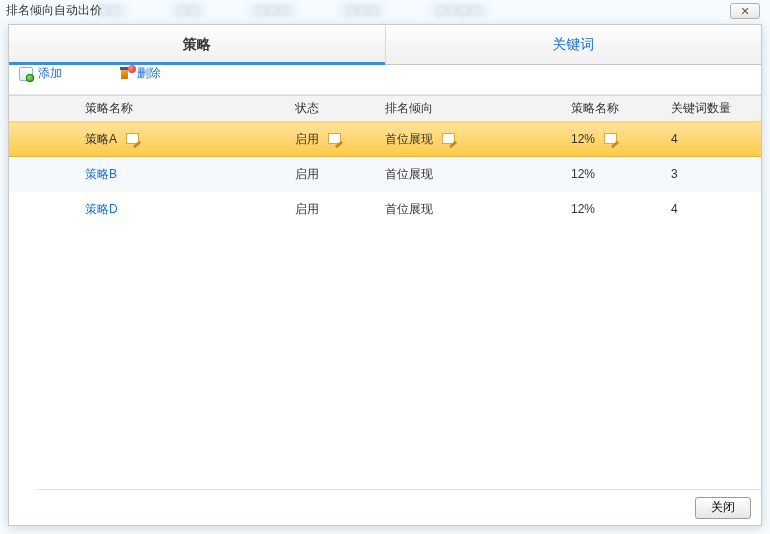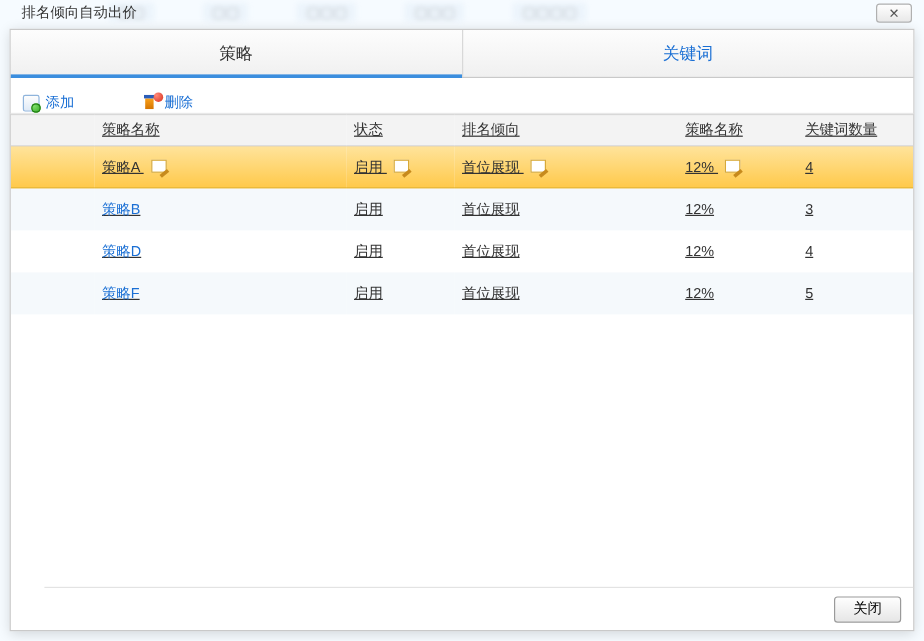--- a/index.html
+++ b/index.html
@@ -25,21 +25,21 @@
     padding-left: 90px;
     filter: blur(2px);
     opacity: .5;
     color: #666;
     z-index: 0;
   }
   .bg-hints span { background: rgba(200,220,240,.4); padding: 1px 8px; border-radius: 3px; }
 
   .titlebar {
     position: absolute;
-    top: 0; left: 12px;
+    top: 0; left: 0;
     height: 20px;
     display: flex;
     align-items: center;
     padding: 0 6px;
     font-size: 12px;
     color: #333;
     z-index: 2;
     justify-content: center;
   }
 
@@ -78,35 +78,35 @@
   .tab {
     flex: 1;
     display: flex; align-items: center; justify-content: center;
     font-size: 14px;
     color: #333;
     cursor: pointer;
     position: relative;
   }
   .tab + .tab { border-left: 1px solid #d8d8d8; }
   .tab[data-active="true"] {
-    font-weight: normal;
+    font-weight: bold;
   }
   .tab[data-active="true"]::after {
     content: "";
     position: absolute;
     left: 0; right: 0; bottom: -1px;
     height: 3px;
     background: #3b8ede;
   }
   .tab[data-active="false"] { color: #1a6fd4; }
 
   
   .toolbar {
     display: flex;
-    align-items: flex-end;
+    align-items: flex-start;
     gap: 56px;
     height: 30px;
     padding: 0 10px;
     border-bottom: 1px solid #e8e8e8;
     background: #fff;
   }
   .tbtn {
     display: flex; align-items: center; gap: 5px;
     cursor: pointer;
     color: #1a6fd4;
@@ -138,21 +138,20 @@
   .ic-del::after {
     content:""; position:absolute; right:-4px; top:-2px;
     width:8px; height:8px; border-radius:50%;
     background: radial-gradient(circle at 30% 30%, #ff8a7a, #d72e1a);
   }
 
   
   .table-wrap {
     flex: 1;
     overflow: auto;
-    text-decoration: underline;
   }
   table {
     width: 100%;
     border-collapse: collapse;
     table-layout: fixed;
   }
   th {
     text-align: left;
     font-weight: normal;
     color: #333;
@@ -296,29 +295,20 @@
           </tr>
           <tr>
             <td></td>
             <td></td>
             <td class="linkcell">策略D</td>
             <td>启用</td>
             <td>首位展现</td>
             <td>12%</td>
             <td>4</td>
           </tr>
-          <tr>
-            <td></td>
-            <td></td>
-            <td class="linkcell">策略F</td>
-            <td>启用</td>
-            <td>首位展现</td>
-            <td>12%</td>
-            <td>5</td>
-          </tr>
         </tbody>
     </table>
   </div>
 
   <div class="footer">
     <button class="btn">
       <span>关闭</span>
     </button>
   </div>
 

